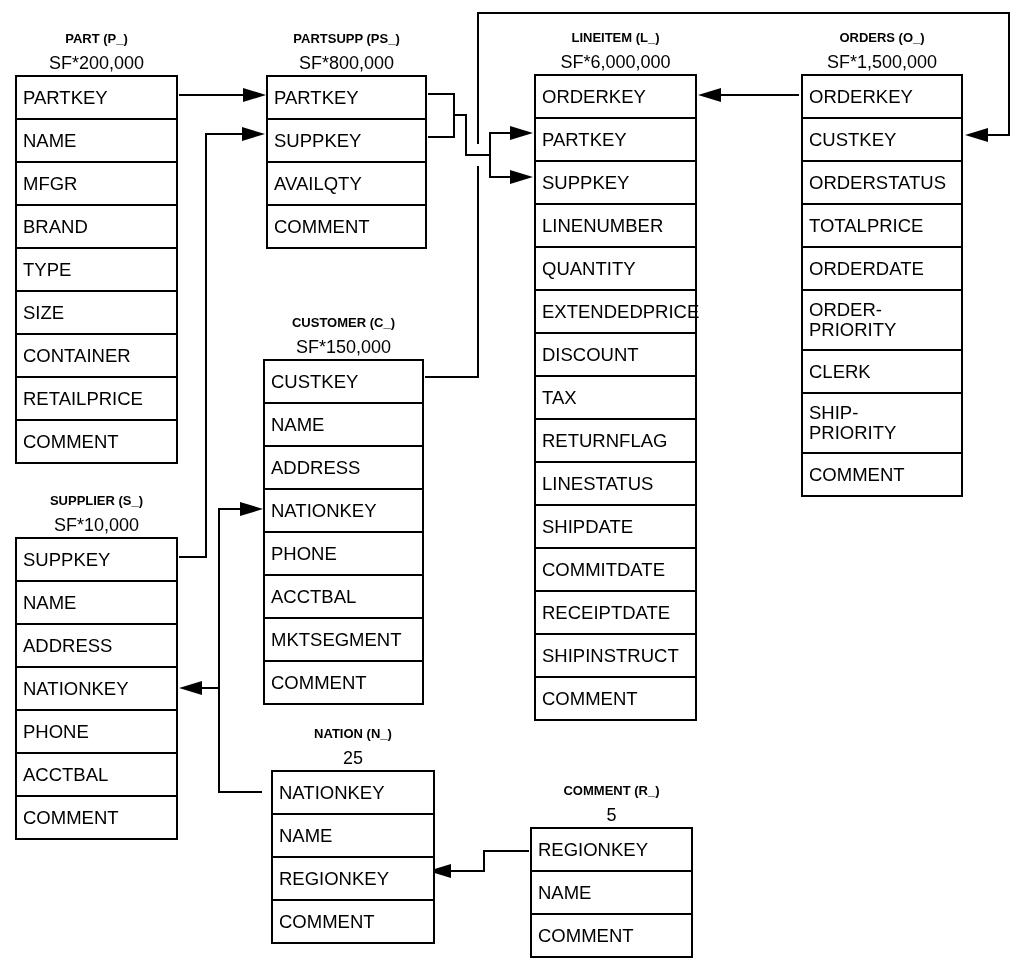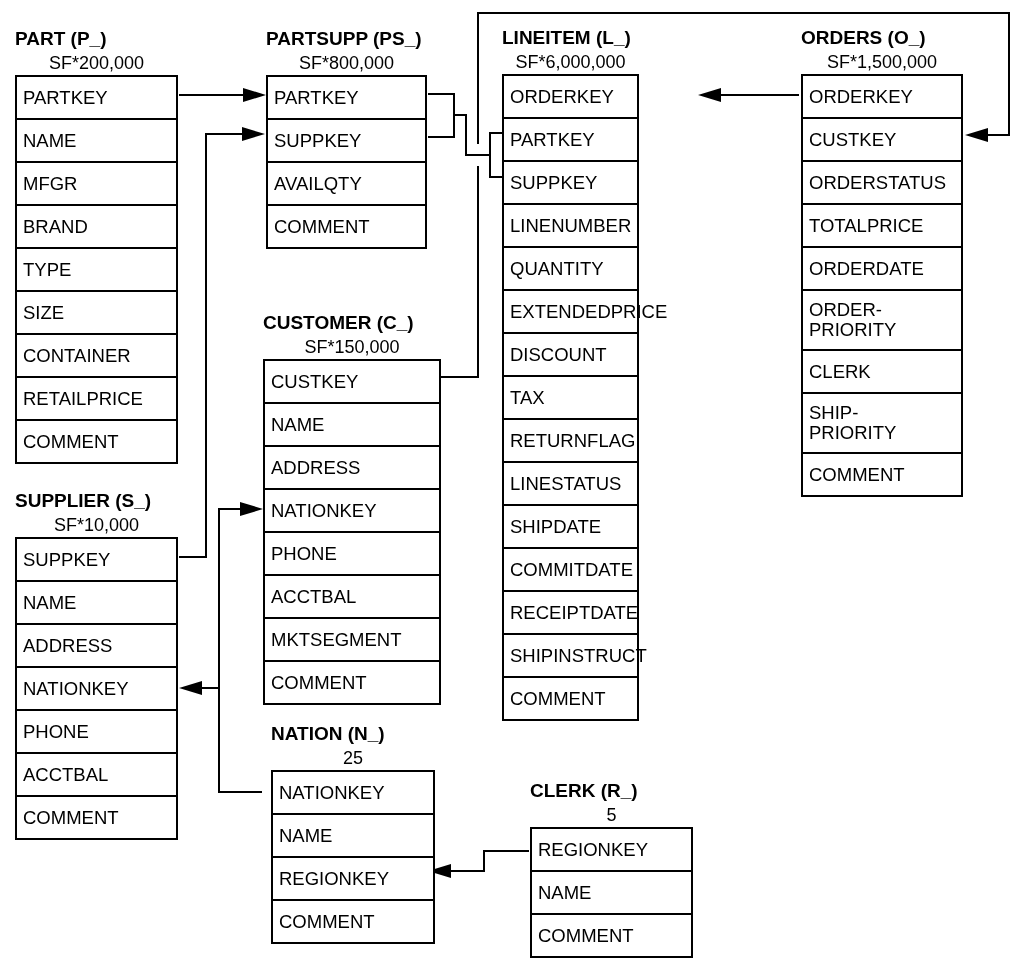--- a/index.html
+++ b/index.html
@@ -23,24 +23,24 @@
     fill: none;
     shape-rendering: crispEdges;
   }
   svg.connectors polygon {
     fill: #000000;
     stroke: none;
   }
   .table { position: absolute; }
   .tbl-title {
     font-weight: bold;
-    font-size: 19px;
+    font-size: 13px;
     line-height: 26px;
     height: 26px;
-    text-align: left;
+    text-align: center;
     white-space: nowrap;
   }
   .tbl-subtitle {
     font-size: 18px;
     line-height: 23px;
     height: 23px;
     text-align: center;
     white-space: nowrap;
   }
   .tbl-rows {
@@ -55,23 +55,23 @@
     padding-left: 6px;
     font-size: 18.5px;
     line-height: 20px;
     white-space: pre-line;
   }
   .tbl-row:last-child { border-bottom: none; }
 
   
   .tbl-part     { left: 15px;  top: 26px;  width: 163px; }
   .tbl-partsupp { left: 266px; top: 26px;  width: 161px; }
-  .tbl-lineitem { left: 502px; top: 25px;  width: 137px; }
+  .tbl-lineitem { left: 534px; top: 25px;  width: 163px; }
   .tbl-orders   { left: 801px; top: 25px;  width: 162px; }
-  .tbl-customer { left: 263px; top: 310px; width: 178px; }
+  .tbl-customer { left: 263px; top: 310px; width: 161px; }
   .tbl-supplier { left: 15px;  top: 488px; width: 163px; }
   .tbl-nation   { left: 271px; top: 721px; width: 164px; }
   .tbl-region   { left: 530px; top: 778px; width: 163px; }
 
   
   .tbl-orders .tbl-row:nth-child(6),
   .tbl-orders .tbl-row:nth-child(8) { height: 58px; }
 </style>
 </head>
 <body>
@@ -230,21 +230,21 @@
     <div class="tbl-rows">
 
     <div class="tbl-row">NATIONKEY</div>
         <div class="tbl-row">NAME</div>
         <div class="tbl-row">REGIONKEY</div>
         <div class="tbl-row">COMMENT</div>
       </div>
   </div>
 
   <div class="table tbl-region">
-    <div class="tbl-title">CLERK (R_)</div>
+    <div class="tbl-title">COMMENT (R_)</div>
     <div class="tbl-subtitle">5</div>
     <div class="tbl-rows">
 
     <div class="tbl-row">REGIONKEY</div>
         <div class="tbl-row">NAME</div>
         <div class="tbl-row">COMMENT</div>
       </div>
   </div>
 
 </div>

